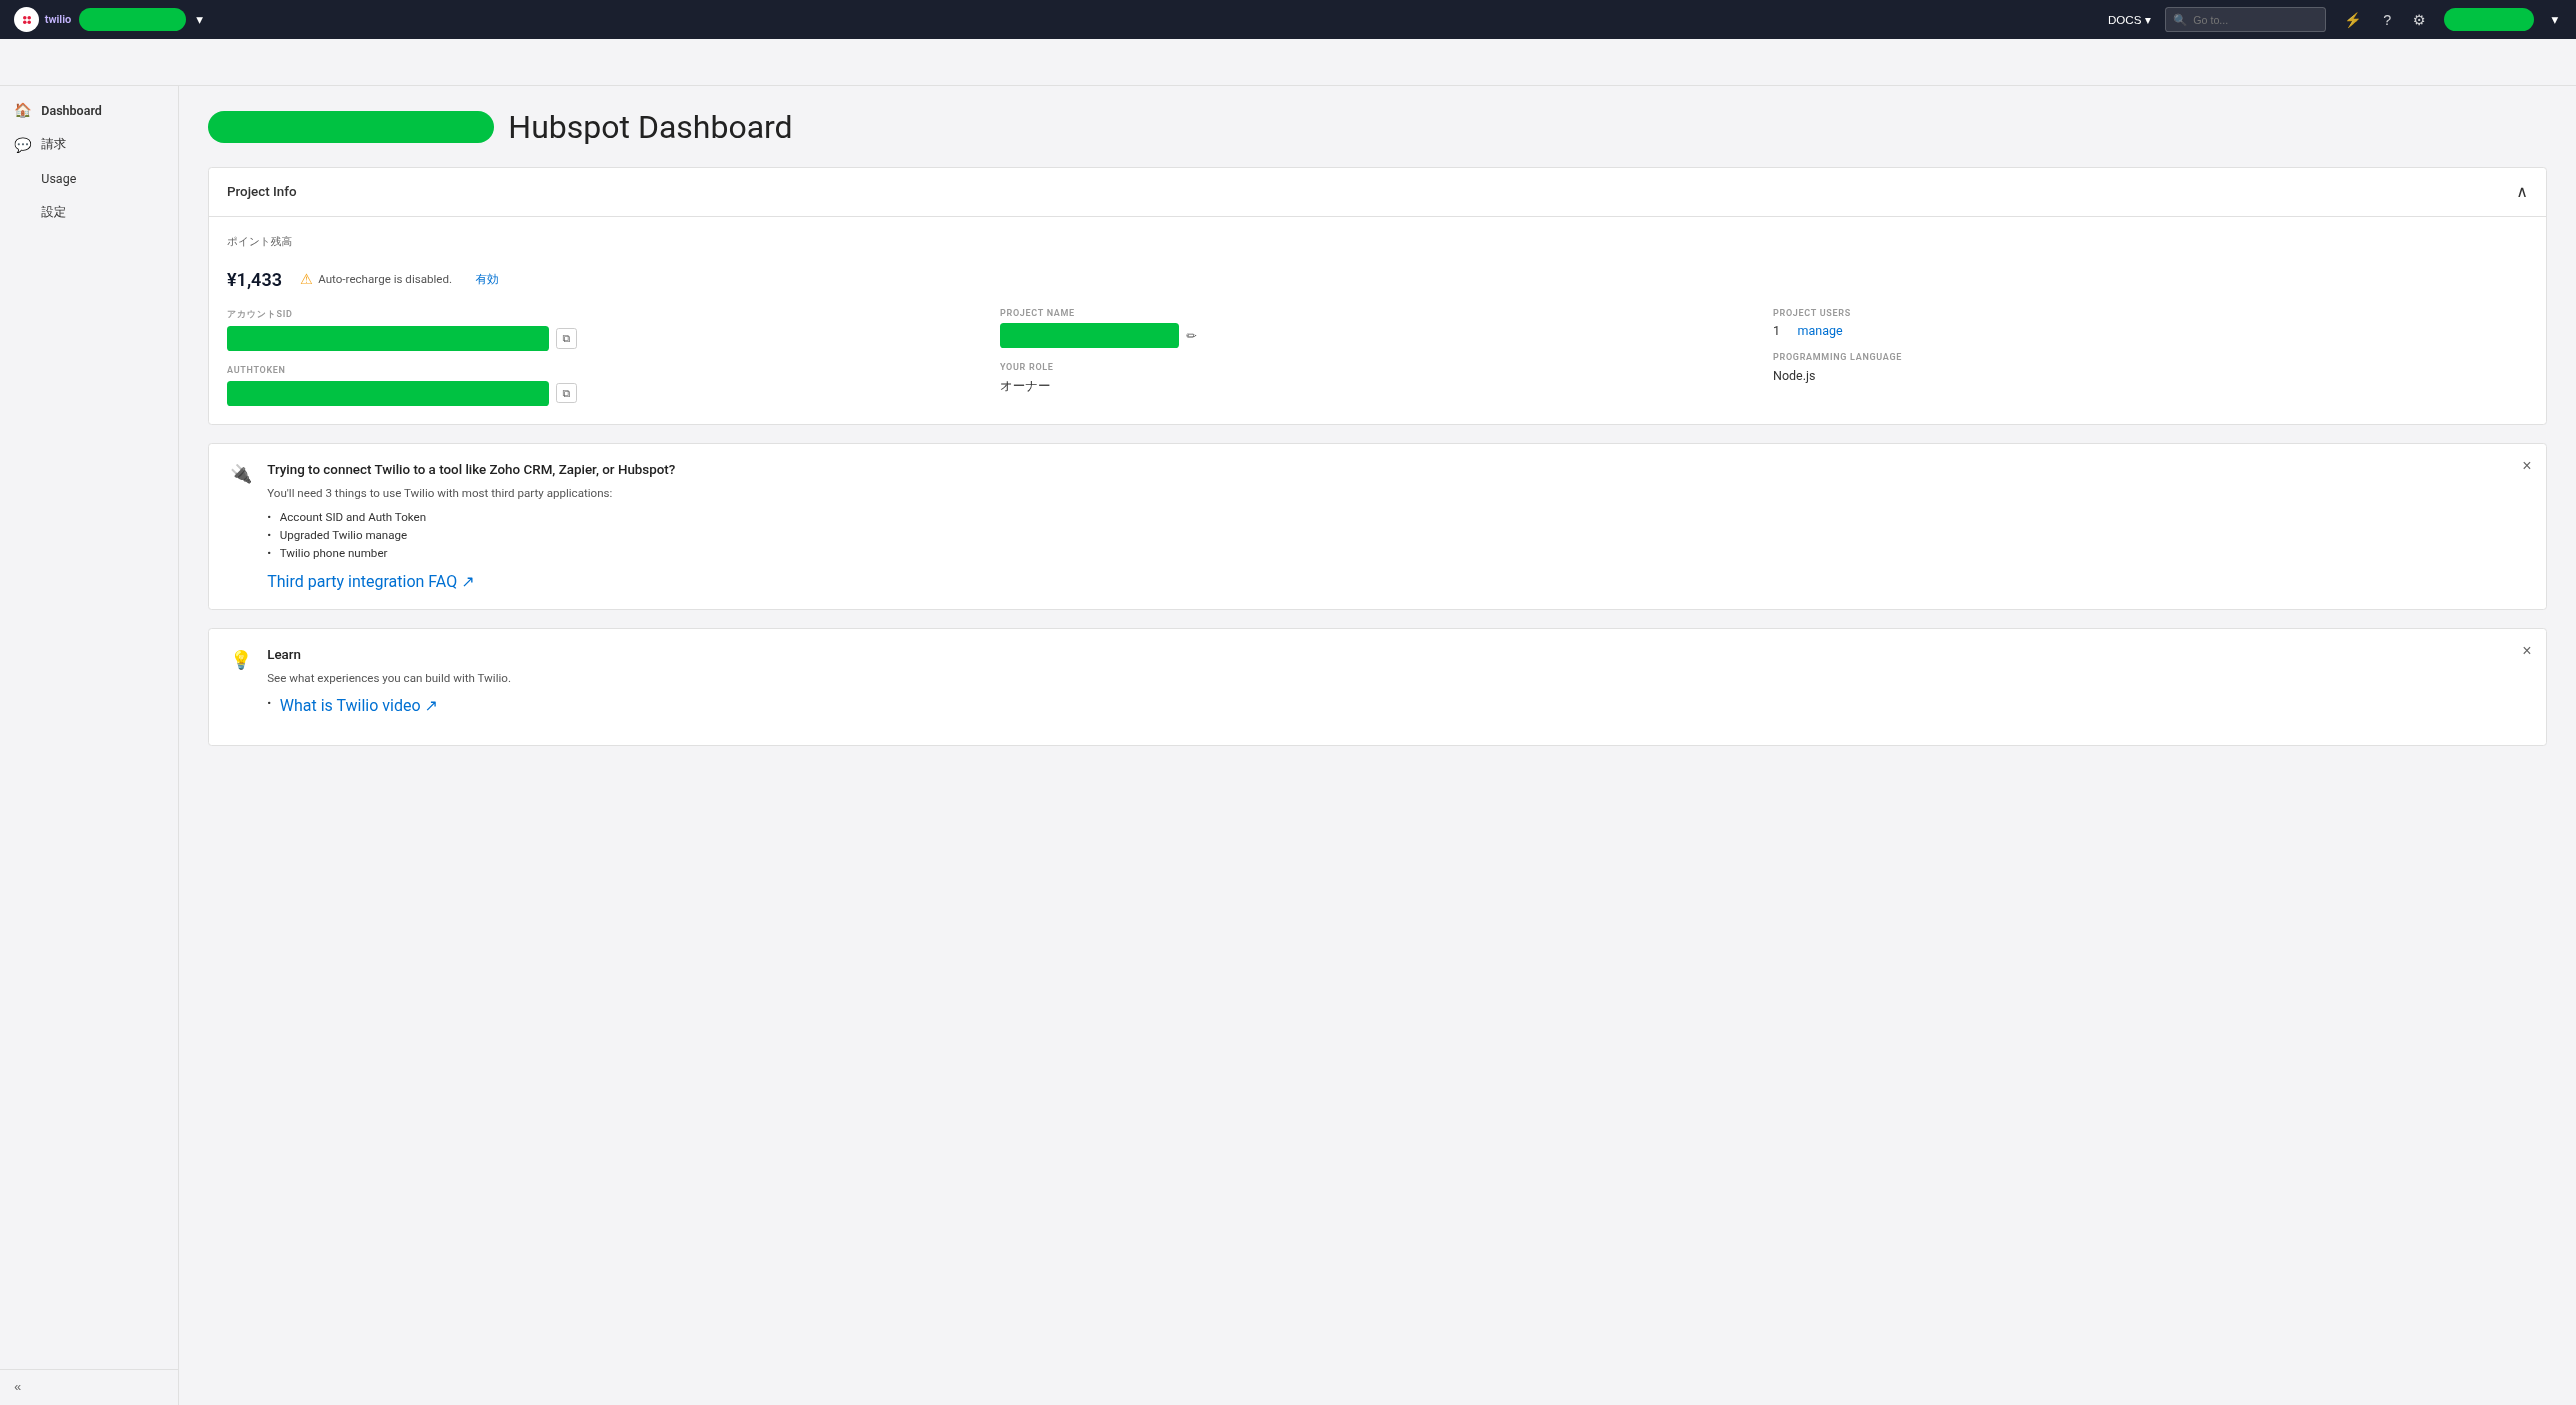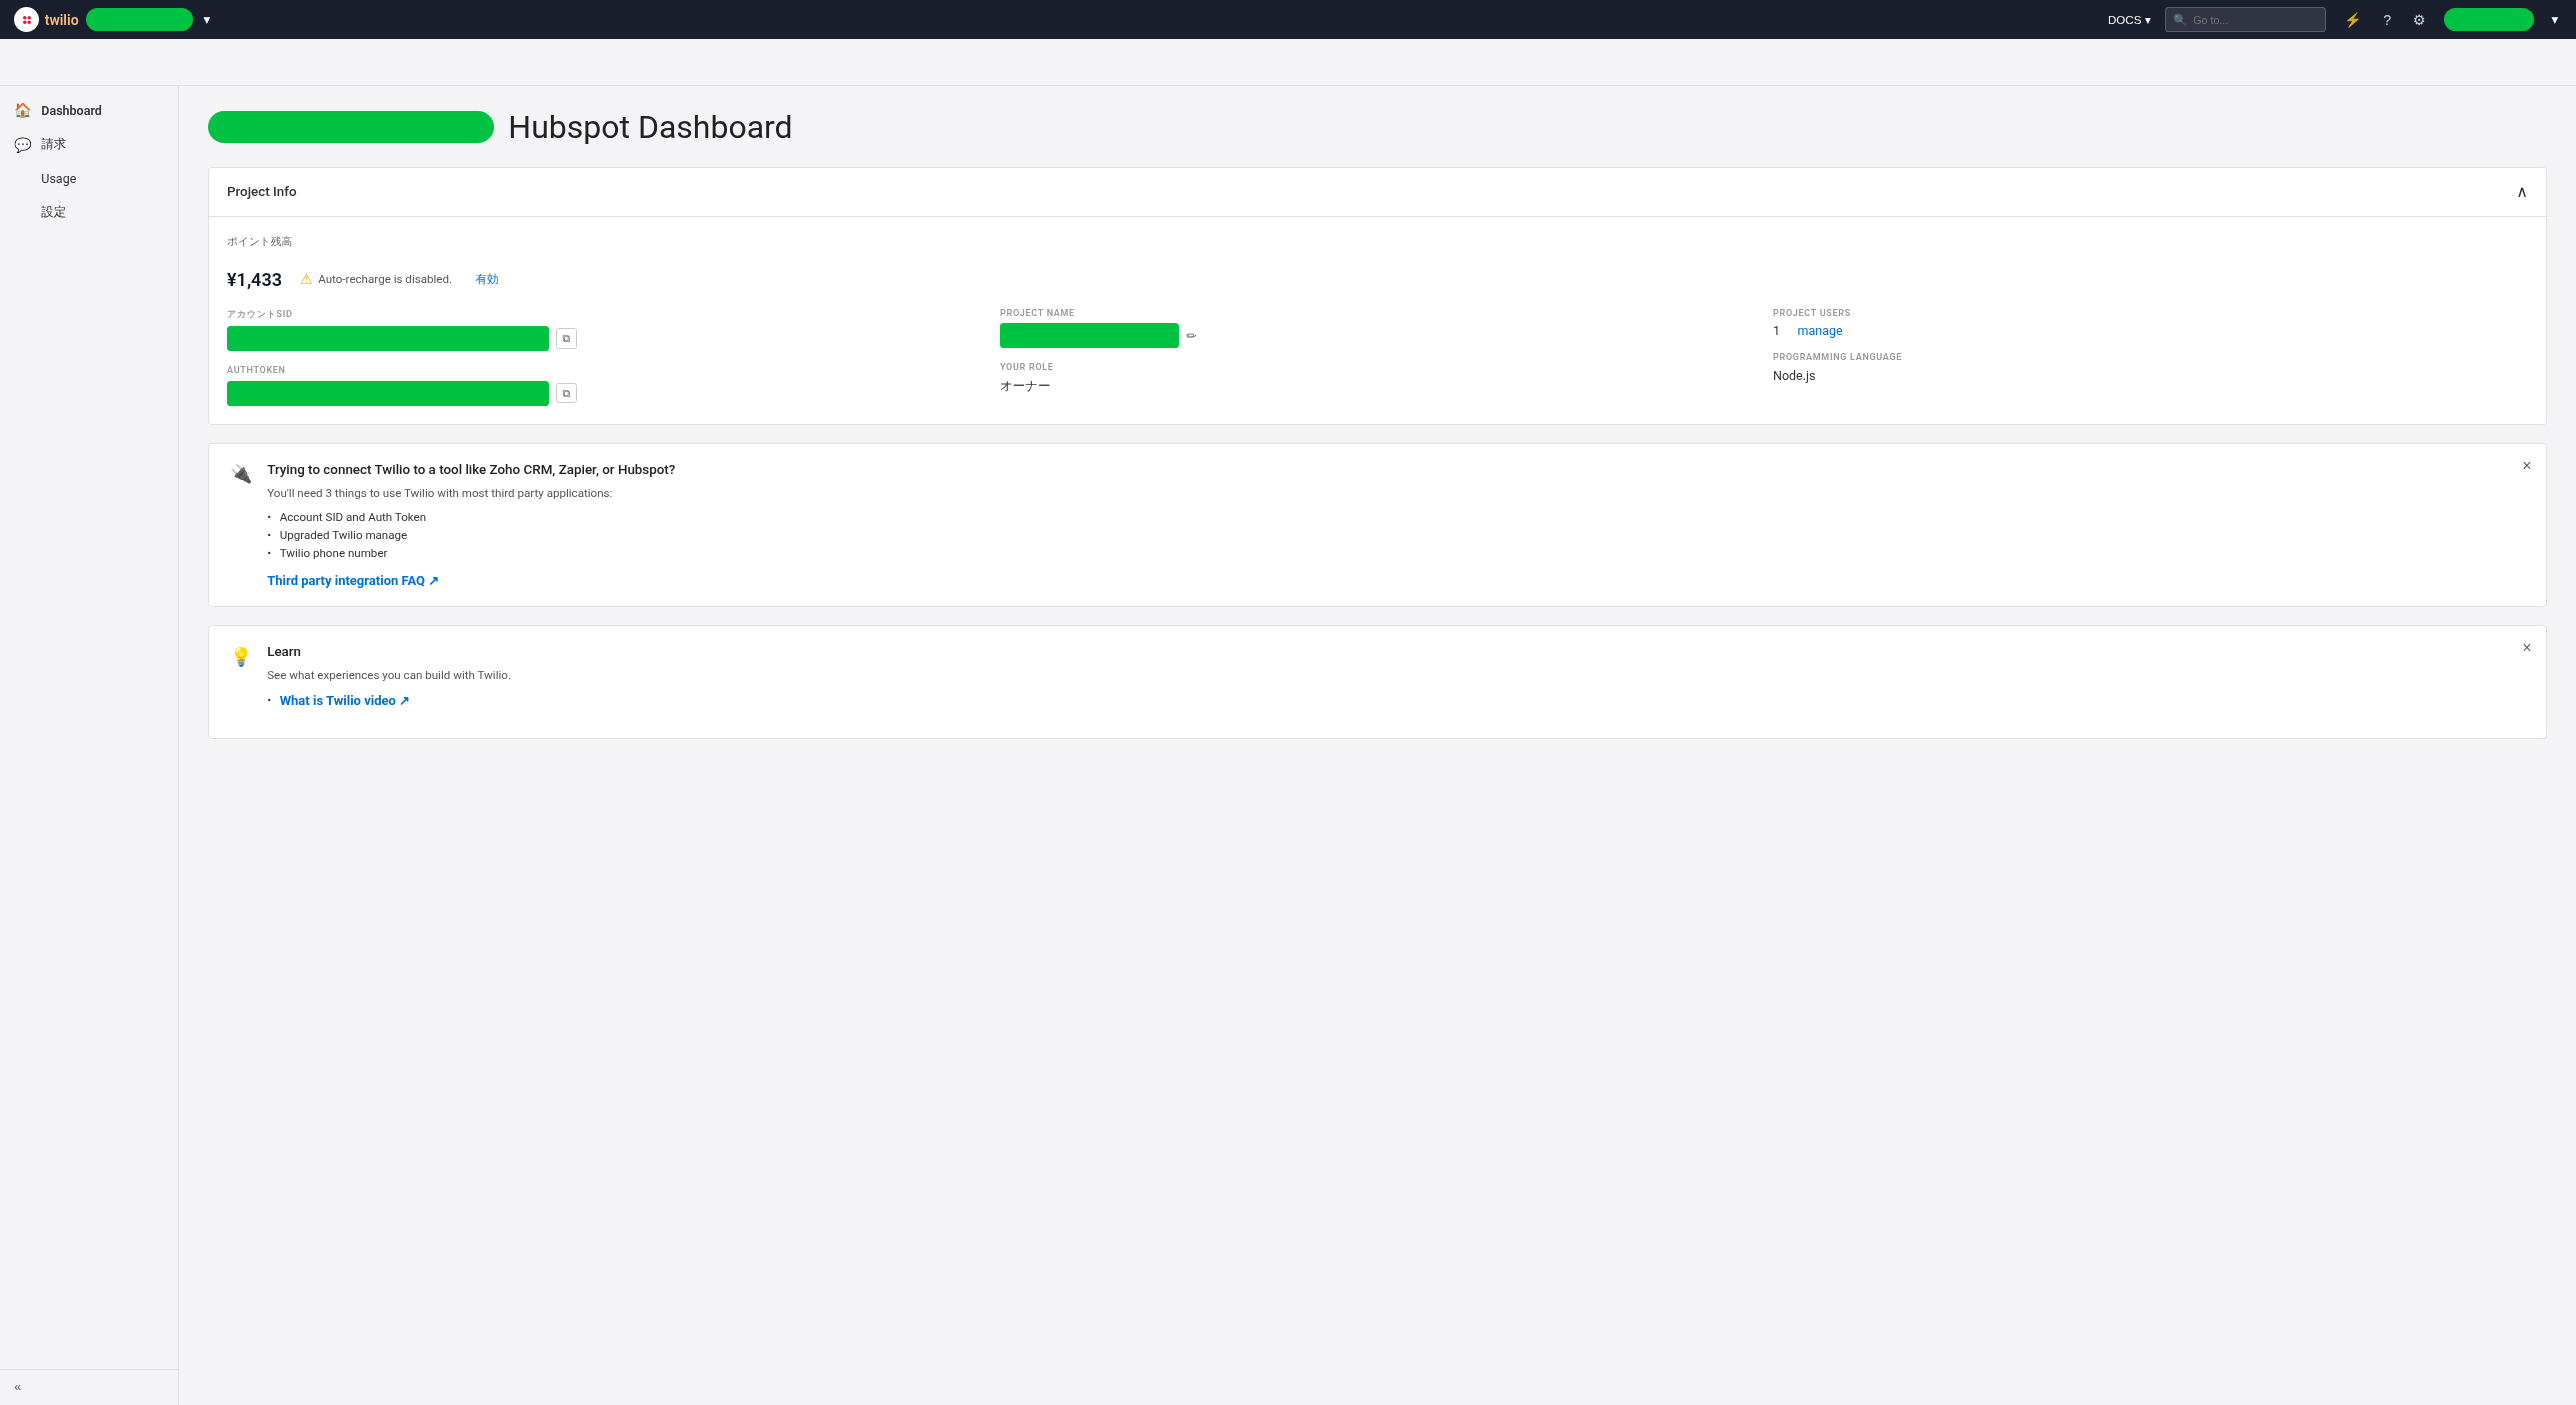--- a/index.html
+++ b/index.html
@@ -387,23 +387,22 @@
     }
     .banner-list li::before {
       content: '•';
       position: absolute;
       left: 0;
       color: #333;
     }
     .banner-link {
       color: #0070d2;
       text-decoration: none;
-      font-size: 13px;
-      cursor: pointer;
-      font-weight: bold;
+      font-size: 16px;
+      cursor: pointer;
     }
     .close-btn {
       position: absolute;
       top: 14.3px;
       right: 14.3px;
       background: none;
       border: none;
       cursor: pointer;
       font-size: 16px;
       color: #666;
@@ -418,21 +417,21 @@
     <div class="twilio-logo">
       <div class="twilio-logo-icon">
         <svg width="16" height="16" viewBox="0 0 18 18" fill="none">
           <circle cx="9" cy="9" r="9" fill="white"></circle>
           <circle cx="6.5" cy="6.5" r="2" fill="#e31c3d"></circle>
           <circle cx="11.5" cy="6.5" r="2" fill="#e31c3d"></circle>
           <circle cx="6.5" cy="11.5" r="2" fill="#e31c3d"></circle>
           <circle cx="11.5" cy="11.5" r="2" fill="#e31c3d"></circle>
         </svg>
       </div>
-      <span style="color:#fdba74;font-size:14px;font-weight:600;">twilio</span>
+      <span style="color:#c4b5fd;font-size:11px;font-weight:600;">twilio</span>
     </div>
     <div class="nav-green-pill"></div>
     <button class="nav-dropdown-btn">
       <span>▾</span>
     </button>
   </div>
 
   <div class="top-nav-right">
     <button class="docs-btn">
       <span>DOCS</span>

